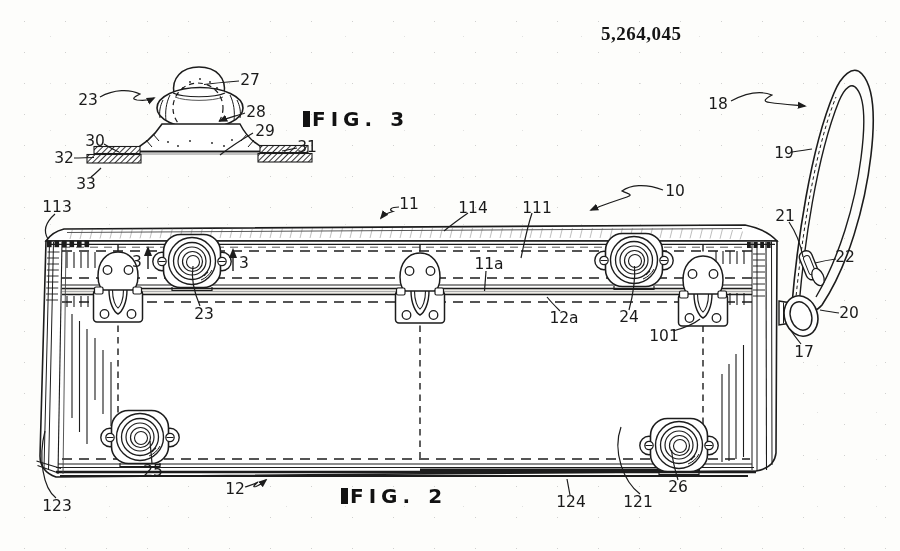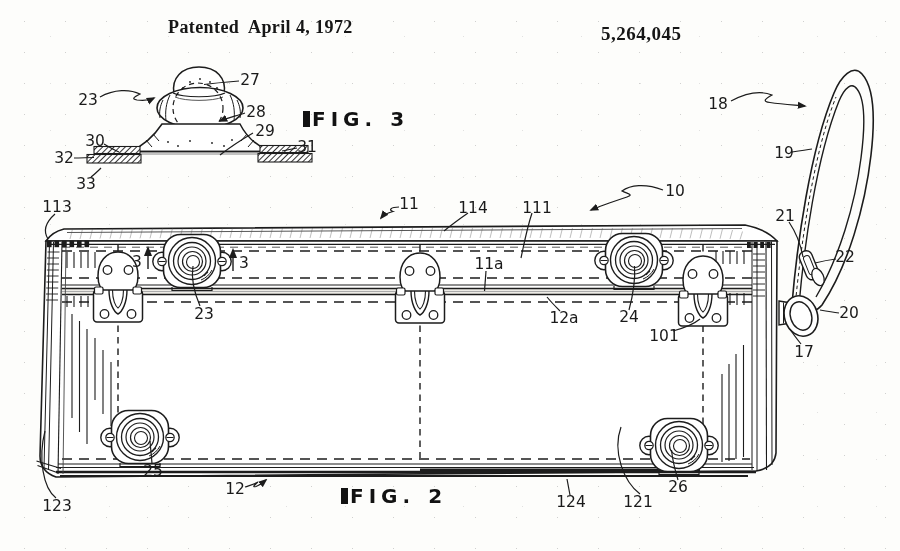--- a/index.html
+++ b/index.html
@@ -21,21 +21,20 @@
   .ref{font-family:"DejaVu Sans",sans-serif;font-size:15.5px;fill:#1a1a1a;stroke:none;}
   .ink{stroke:#1c1c1c;fill:none;}
   .inkf{stroke:#1c1c1c;fill:#fff;}
   .thin{stroke:#444;fill:none;}
 </style>
 </head>
 <body>
 
 <div class="page">
 
-  <div class="hdr hdr-left">Patented  April 4, 1972</div>
   <div class="hdr hdr-right">5,264,045</div>
 
   <div class="fig-caption" style="left:303px;top:107px">
     <span class="stencil-bar"></span>
       <span class="cap-prefix">FIG.</span>
       <span class="cap-num">3</span>
   </div>
   <div class="fig-caption" style="left:341px;top:484px">
     <span class="stencil-bar"></span>
       <span class="cap-prefix">FIG.</span>

